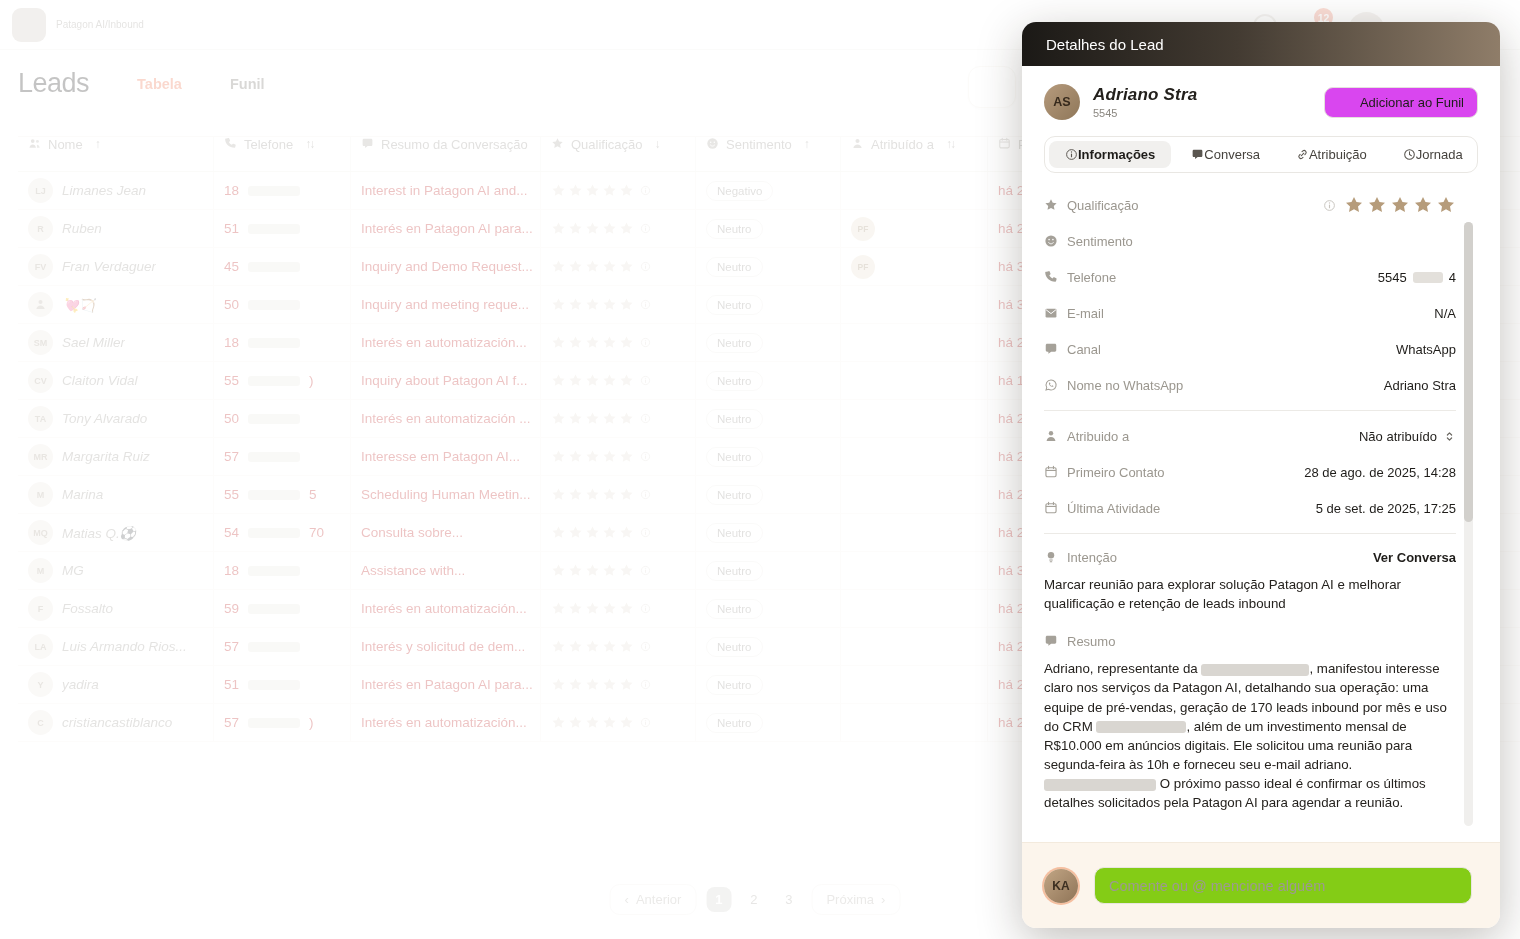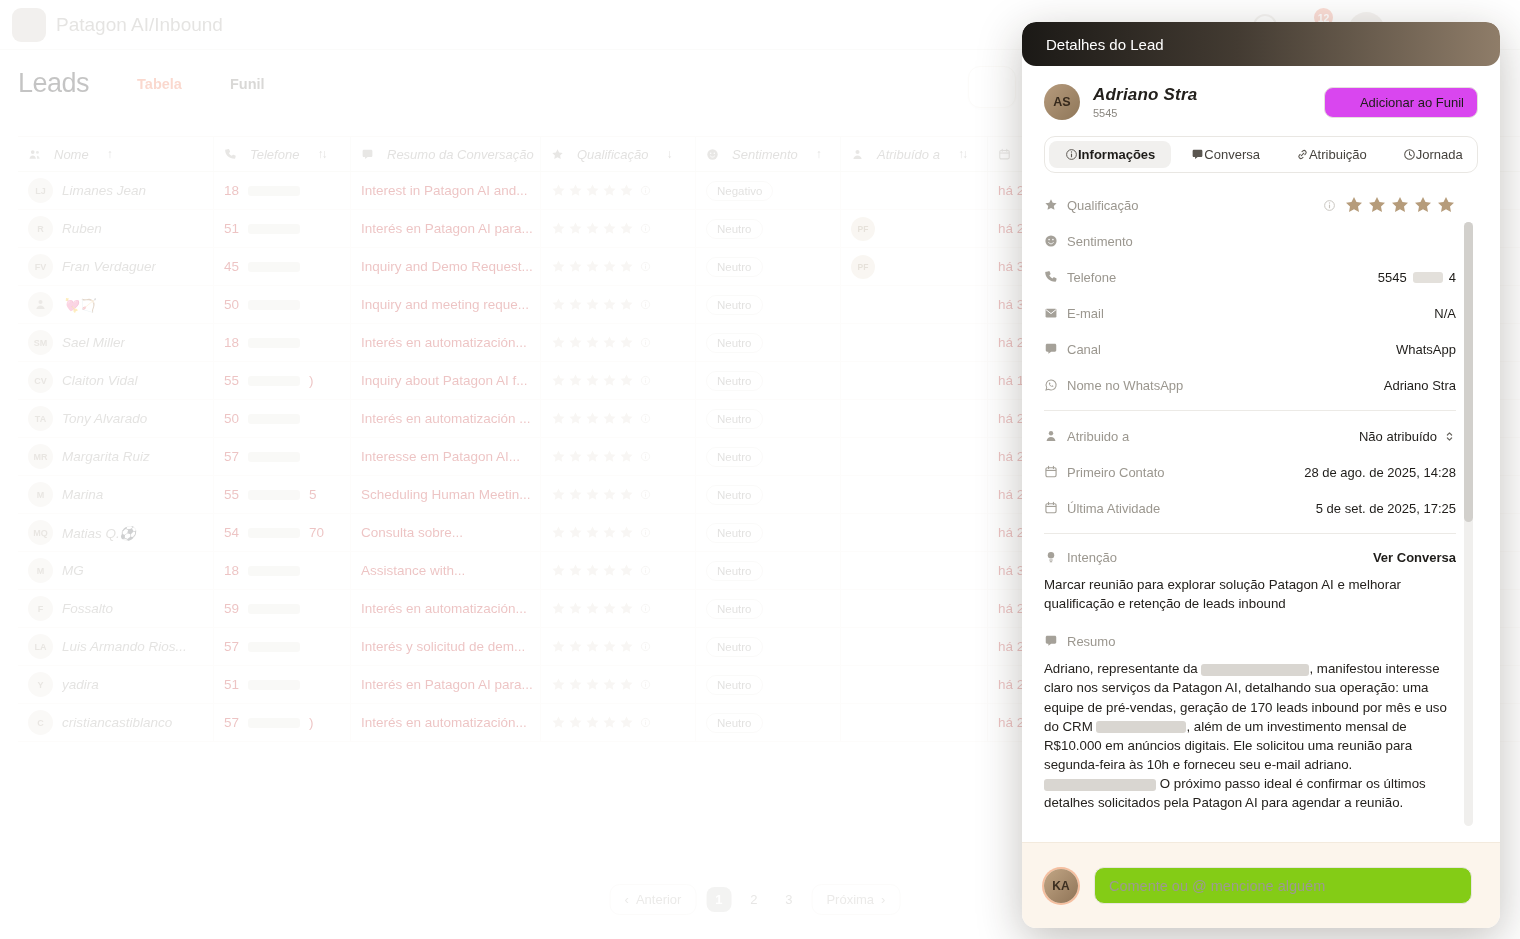--- a/index.html
+++ b/index.html
@@ -7,38 +7,38 @@
   body { font-family:"Liberation Sans","DejaVu Sans",sans-serif; }
   .stage { position:relative; width:1520px; height:939px; background:#fff; overflow:hidden; }
 
   .ic { display:inline-flex; width:1em; height:1em; flex:0 0 auto; }
   .ic svg { width:100%; height:100%; display:block; }
 
   
   .bg { position:absolute; inset:0; z-index:1; }
   .topbar { position:absolute; left:0; top:0; width:100%; height:50px; border-bottom:1px solid #f0eeec; display:flex; align-items:center; padding:0 12px; }
   .logo { width:34px; height:34px; border-radius:9px; background:#ccc5bc; display:flex; align-items:center; justify-content:center; color:#fff; font-size:18px; }
-  .workspace { display:flex; align-items:center; gap:6px; margin-left:10px; color:#9a968f; font-size:19px; font-weight:500; cursor:pointer; }
+  .workspace { display:flex; align-items:center; gap:6px; margin-left:10px; color:#9a968f; font-size:10px; font-weight:500; cursor:pointer; }
   .workspace .ic { font-size:13px; color:#b5b1aa; }
   .sidebar-toggle { margin-left:56px; color:#b5b1aa; font-size:17px; cursor:pointer; }
   .ghost-circle { position:absolute; left:1253px; top:14px; width:24px; height:24px; border-radius:50%; border:2px solid #d8d4ce; }
   .notif-badge { position:absolute; left:1312px; top:6px; min-width:23px; height:23px; border-radius:12px; background:#ee7d60; border:2px solid #fff; color:#fff; font-size:10.5px; font-weight:700; display:flex; align-items:center; justify-content:center; }
   .user-avatar { position:absolute; left:1348px; top:12px; width:37px; height:37px; border-radius:50%; background:#d9d2c9; }
 
   .page-head { position:absolute; left:18px; top:68px; display:flex; align-items:center; gap:26px; }
   .page-title { font-size:27px; font-weight:400; color:#1e1d1b; letter-spacing:-0.5px; }
   .view-tab { display:flex; align-items:center; gap:7px; font-size:14.5px; font-weight:600; color:#6b6862; cursor:pointer; }
   .view-tab .ic { font-size:15px; }
   .view-tab.active { color:#ec6a43; }
   .filter-btn { position:absolute; left:968px; top:66px; width:48px; height:42px; border-radius:12px; border:1px solid #f1ede7; background:#fff; box-shadow:0 1px 3px rgba(0,0,0,.04); display:flex; align-items:center; justify-content:center; color:#d4cec6; font-size:17px; cursor:pointer; }
 
   .table { position:absolute; left:18px; top:136px; width:1502px; }
   .tgrid { display:grid; grid-template-columns:196px 137px 190px 155px 145px 147px minmax(0,1fr); }
   .thead { border-top:1px solid #f2efec; border-bottom:1px solid #f0ede9; }
-  .th { display:flex; align-items:center; gap:13px; height:34px; padding:0 8px 0 10px; color:#8f8c86; font-size:13px; font-weight:500; white-space:nowrap; border-right:1px solid #f4f1ed; cursor:pointer;font-style:italic; }
+  .th { display:flex; align-items:flex-start; gap:7px; height:34px; padding:0 8px 0 10px; color:#8f8c86; font-size:13px; font-weight:500; white-space:nowrap; border-right:1px solid #f4f1ed; cursor:pointer; }
   .th:last-child { border-right:none; }
   .th .ic { font-size:13px; color:#a6a29b; }
   .sortg { margin-left:5px; font-size:12px; color:#8f8c86; letter-spacing:-2px; }
   .trow { border-bottom:1px solid #f6f3f0; cursor:pointer; }
   .td { display:flex; align-items:center; gap:9px; height:37px; padding:0 8px 0 10px; border-right:1px solid #f6f3f0; overflow:hidden; white-space:nowrap; }
   .td:last-child { border-right:none; }
   .avatar-s { width:25px; height:25px; border-radius:50%; background:#ece7e0; color:#a79d8e; font-size:9px; font-weight:700; display:flex; align-items:center; justify-content:center; flex:0 0 auto; }
   .avatar-s .ic{ font-size:13px; color:#b3aa9d; }
   .rname { font-style:italic; color:#96938d; font-size:13.5px; overflow:hidden; text-overflow:ellipsis; }
   .rphone, .rsummary, .rtime { color:#b91c1c; font-size:13.5px;text-align:center; }
@@ -50,21 +50,21 @@
 
   .pagination { position:absolute; left:755px; top:884px; transform:translateX(-50%); display:flex; align-items:center; gap:10px; }
   .pgbtn { display:flex; align-items:center; gap:7px; border:1px solid #f1efec; border-radius:10px; padding:7px 14px; font-size:13px; color:#b0ada7; background:#fff; cursor:pointer; white-space:nowrap; }
   .pgnum { width:25px; height:25px; display:flex; align-items:center; justify-content:center; border-radius:8px; font-size:13px; color:#a3a09a; cursor:pointer; }
   .pgnum.current { background:#d2d0cc; color:#fff; font-weight:600; }
 
   .backdrop { position:absolute; inset:0; background:rgba(255,255,255,0.74); z-index:5; }
 
   
   .panel { position:absolute; left:1022px; top:22px; width:478px; height:906px; background:#fff; border-radius:14px; box-shadow:0 12px 45px rgba(40,32,22,.28); z-index:10; overflow:hidden; }
-  .phead { height:44px; background:linear-gradient(90deg,#1b1916 0%,#433b32 45%,#8f7d69 100%); display:flex; align-items:center; padding:0 16px 0 24px;border-radius:14px; }
+  .phead { height:44px; background:linear-gradient(90deg,#1b1916 0%,#433b32 45%,#8f7d69 100%); display:flex; align-items:center; padding:0 16px 0 24px; }
   .ptitle { color:#fff; font-size:15px; font-weight:500; flex:1; }
   .phbtn { width:30px; height:30px; display:flex; align-items:center; justify-content:center; color:#fff; font-size:15px; cursor:pointer; border-radius:6px; }
 
   .lead-row { display:flex; align-items:center; padding:18px 22px 8px 22px; gap:13px; }
   .avatar-lead { width:36px; height:36px; border-radius:50%; background:linear-gradient(135deg,#b69b7d,#8f7759); color:#36291c; font-size:12.5px; font-weight:700; display:flex; align-items:center; justify-content:center; }
   .lead-id-wrap { flex:1; }
   .lead-name { font-size:17px; font-weight:700; font-style:italic; color:#23201c; letter-spacing:.2px; }
   .lead-id { font-size:11px; color:#8b8780; margin-top:2px; }
   .funnel-btn { display:flex; align-items:center; gap:8px; border:1px solid #e4e1dc; border-radius:9px; background:#d946ef; padding:7px 13px; font-size:13px; font-weight:500; color:#1e1c19; cursor:pointer; }
   .funnel-btn .ic { font-size:14px; color:#1e1c19; }

